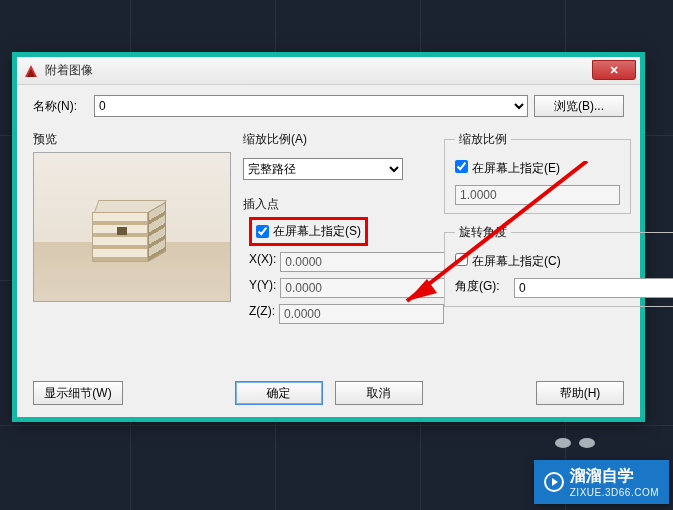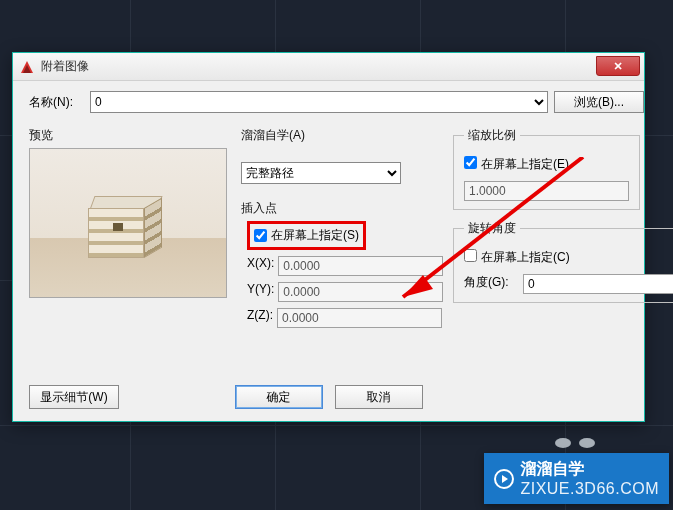--- a/index.html
+++ b/index.html
@@ -22,21 +22,21 @@
       background-size: 145px 145px;
       background-position: -15px -10px;
     }
     .dialog {
       position: absolute;
       left: 12px;
       top: 52px;
       width: 633px;
       height: 370px;
       background: #f0f0f0;
-      border: 1px solid #14b8a6;
+      border: 5px solid #14b8a6;
       box-shadow: 0 4px 16px rgba(0,0,0,0.4);
     }
     .titlebar {
       display: flex;
       align-items: center;
       height: 28px;
       background: linear-gradient(#f8f8f8, #e8e8e8);
       border-bottom: 1px solid #d0d0d0;
       padding: 0 0 0 6px;
       position: relative;
@@ -56,21 +56,21 @@
       border: 1px solid #a02020;
       border-radius: 0 0 3px 3px;
       color: #fff;
       text-align: center;
       line-height: 18px;
       font-weight: bold;
       font-size: 11px;
       cursor: pointer;
     }
     .body {
-      padding: 10px 0 8px 16px;
+      padding: 10px 16px 8px 16px;
     }
     .row-name {
       display: flex;
       align-items: center;
       gap: 6px;
       margin-bottom: 14px;
     }
     .row-name label { min-width: 55px; }
     .row-name select {
       flex: 1;
@@ -156,21 +156,21 @@
       padding: 0 4px;
       color: #111;
       background: #f0f0f0;
     }
     .path-combo {
       width: 160px;
       height: 22px;
       border: 1px solid #888;
       background: #fff;
       font-size: 12px;
-      margin-top: 14px;
+      margin-top: 6px;
     }
     .field-row {
       display: flex;
       gap: 4px;
       margin-top: 6px;
     }
     .field-row label { width: 42px; }
     .field-row input[type=text] {
       flex: 1;
       height: 20px;
@@ -255,21 +255,21 @@
     }
     .watermark .logo-circle::after {
       content: "";
       width: 0; height: 0;
       border-left: 6px solid #fff;
       border-top: 4px solid transparent;
       border-bottom: 4px solid transparent;
       margin-left: 2px;
     }
     .watermark .sub {
-      font-size: 16px;
+      font-size: 10px;
       font-weight: normal;
       opacity: 0.9;
       letter-spacing: 0.5px;
     }
     .ghost-ellipse {
       position: absolute;
       left: 555px; top: 438px;
       width: 44px; height: 16px;
       display: flex;
       gap: 8px;
@@ -319,21 +319,21 @@
               <div class="chest-front">
                   <div class="lock"></div>
                 </div>
               <div class="chest-side"></div>
             </div>
           </div>
         </div>
       </div>
 
       <div class="col-mid">
-        <div class="section-label">溜溜自学(A)</div>
+        <div class="section-label">缩放比例(A)</div>
         <select class="path-combo">
           <option>完整路径</option>
         </select>
 
         <div style="height:16px"></div>
 
         <div class="section-label">插入点</div>
         <div style="padding-left:6px; width:180px;">
           <div class="insert-highlight">
             <input type="checkbox" checked="" style="">
@@ -385,20 +385,21 @@
       <polygon points="20,140 40,118 50,132" fill="#e60000"></polygon>
     </svg>
   </div>
 
   <div class="footer">
     <button class="left-btn">显示细节(W)</button>
     <div class="center-btns">
       <button class="std default">确定</button>
       <button class="std">取消</button>
     </div>
+    <button class="std right-btn">帮助(H)</button>
   </div>
 </div>
 
 <div class="ghost-ellipse">
   <span></span>
     <span></span>
 </div>
 
 <div class="watermark">
   <div class="logo-circle"></div>

